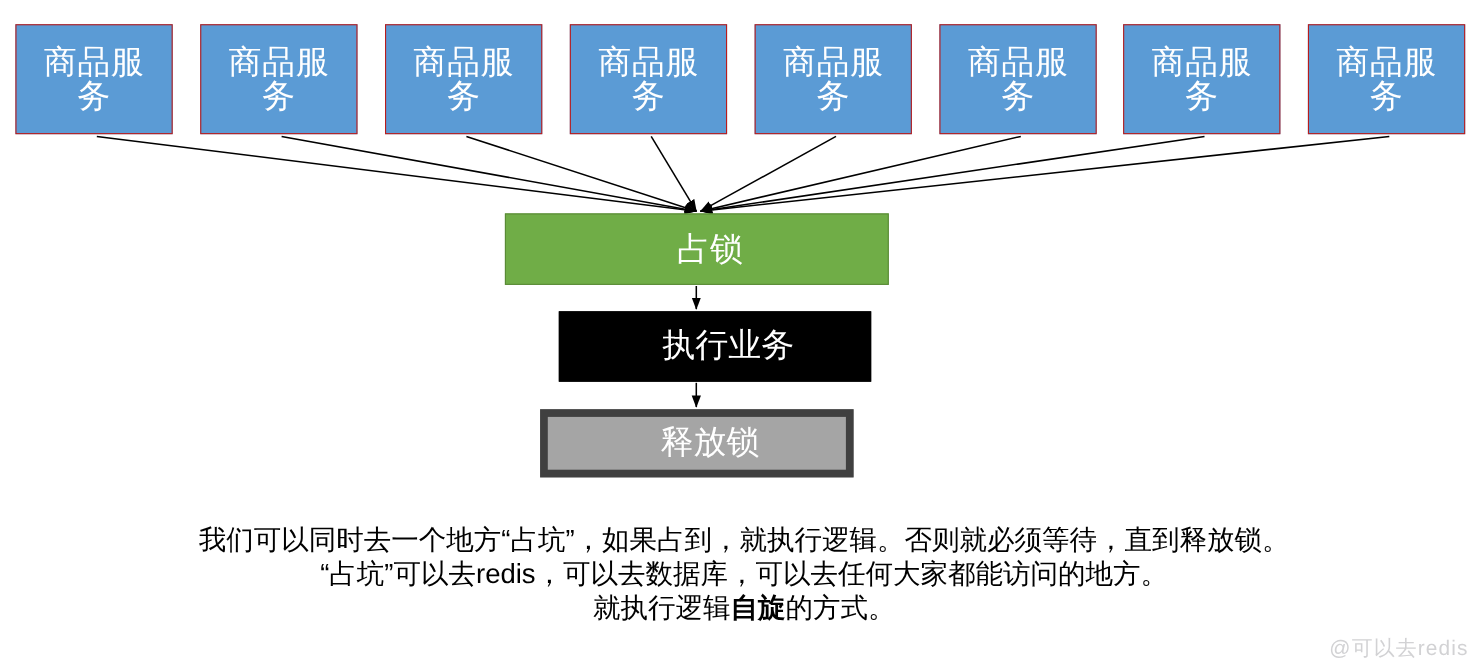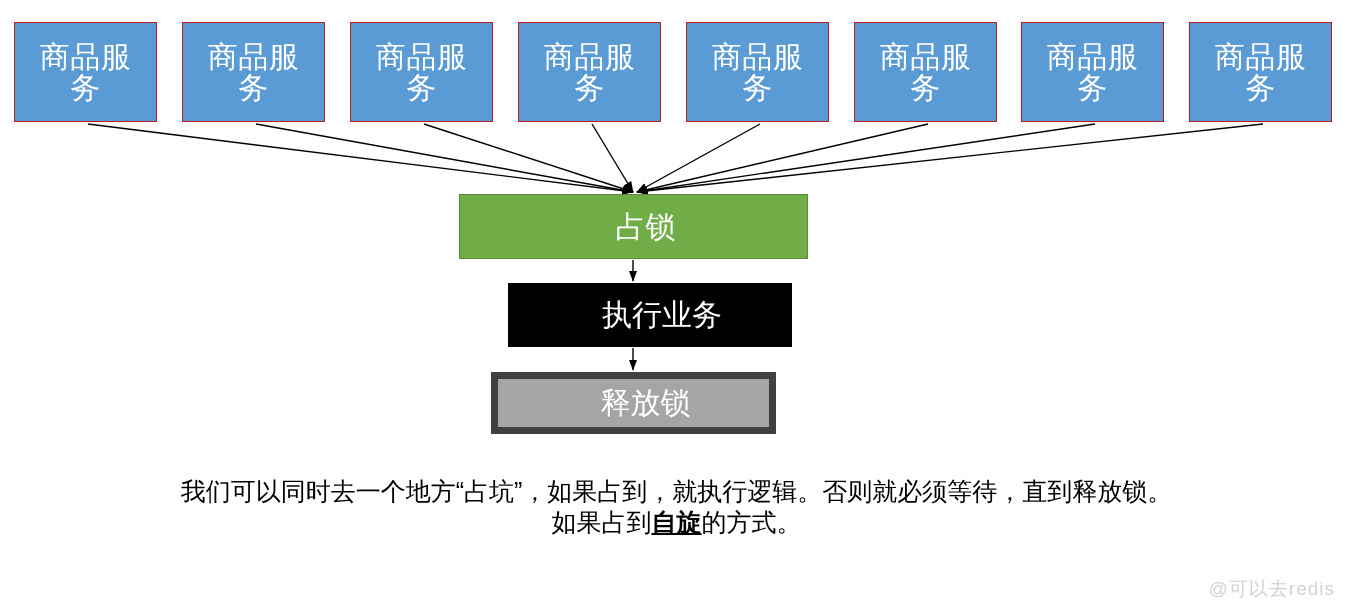--- a/index.html
+++ b/index.html
@@ -91,21 +91,21 @@
     left: 8px;
     top: 476px;
     width: 1337px;
     color: #000000;
     font-size: 25px;
     line-height: 31px;
     white-space: nowrap;
     text-align: center;
   }
   .caption-line { display: block; }
-  .caption-bold { font-weight: bold; text-decoration: underline; }
+  .caption-bold { font-weight: bold; }
 
   #watermark {
     position: absolute;
     right: 10px;
     bottom: 6px;
     color: #d2d2d4;
     font-size: 19px;
     letter-spacing: 1px;
     user-select: none;
   }
@@ -167,16 +167,17 @@
       <span>执行业务</span>
     </div>
   <div class="node release-node">
       <span>释放锁</span>
     </div>
 
 </div>
 
 <div id="caption-block">
   <span class="caption-line">我们可以同时去一个地方“占坑”，如果占到，就执行逻辑。否则就必须等待，直到释放锁。</span>
-  <span class="caption-line"><span>如果占到</span><span class="caption-bold">自旋</span><span>的方式。</span></span>
+  <span class="caption-line">“占坑”可以去redis，可以去数据库，可以去任何大家都能访问的地方。</span>
+  <span class="caption-line"><span>就执行逻辑</span><span class="caption-bold">自旋</span><span>的方式。</span></span>
 </div>
 
 <div id="watermark">@可以去redis</div>
 
 </body></html>

